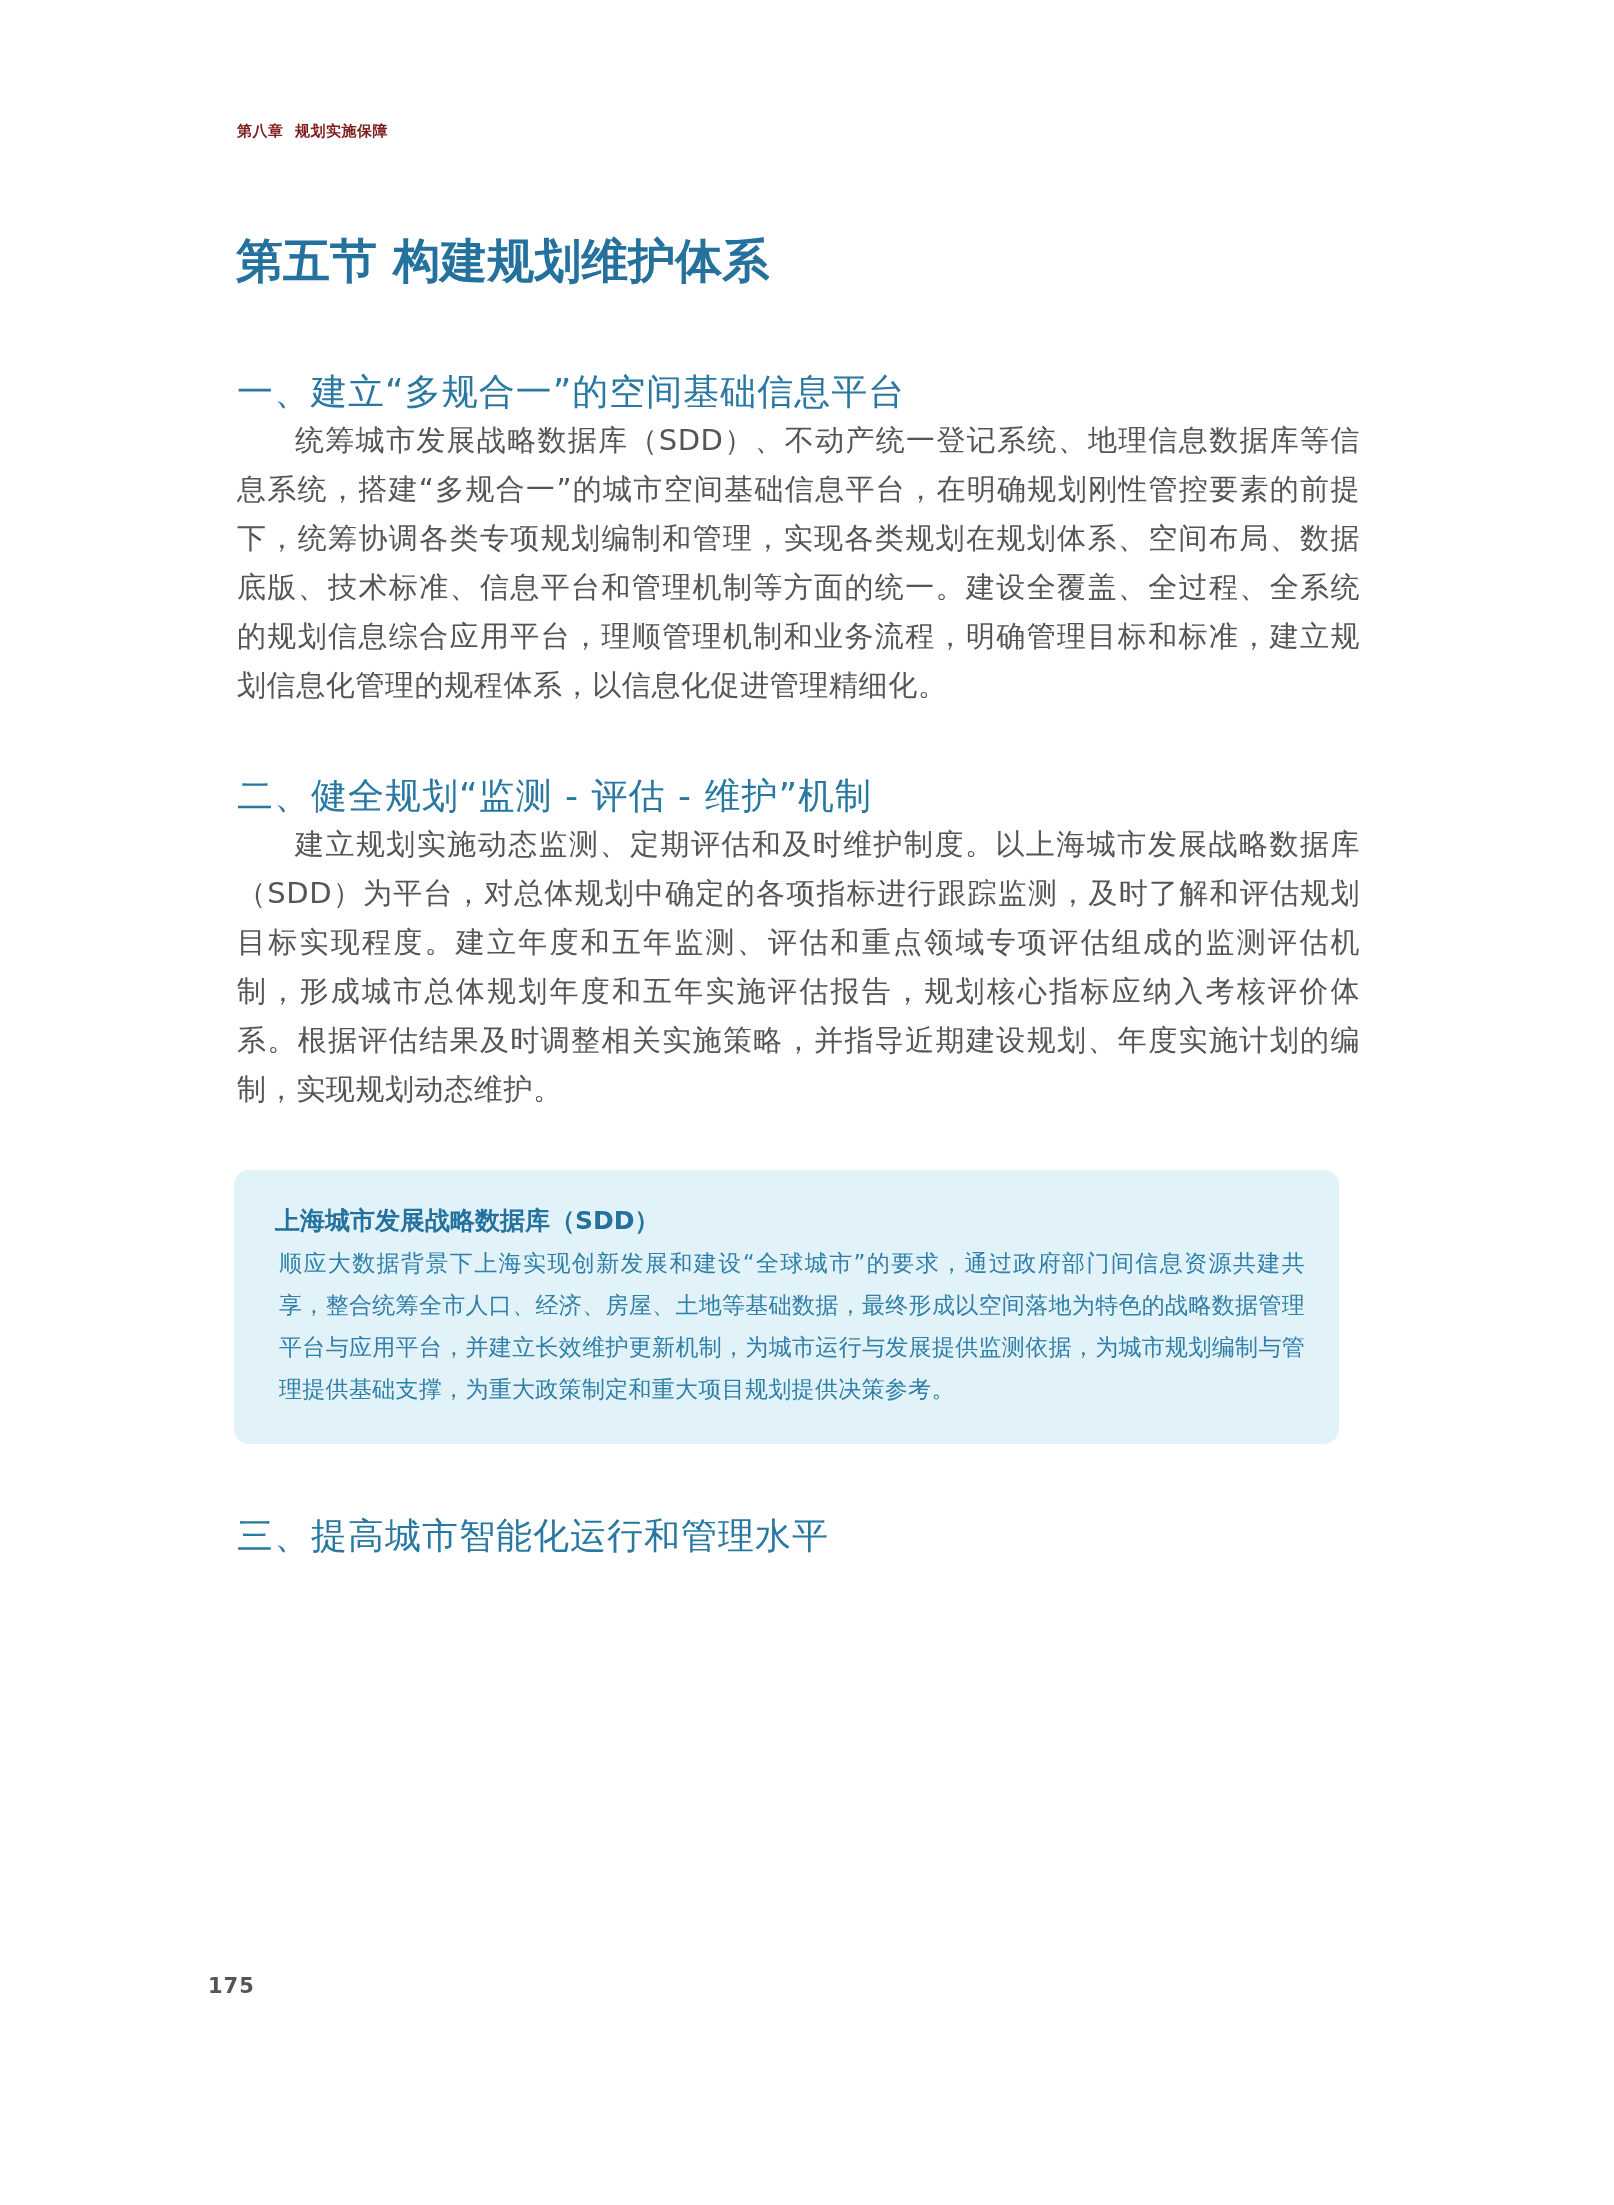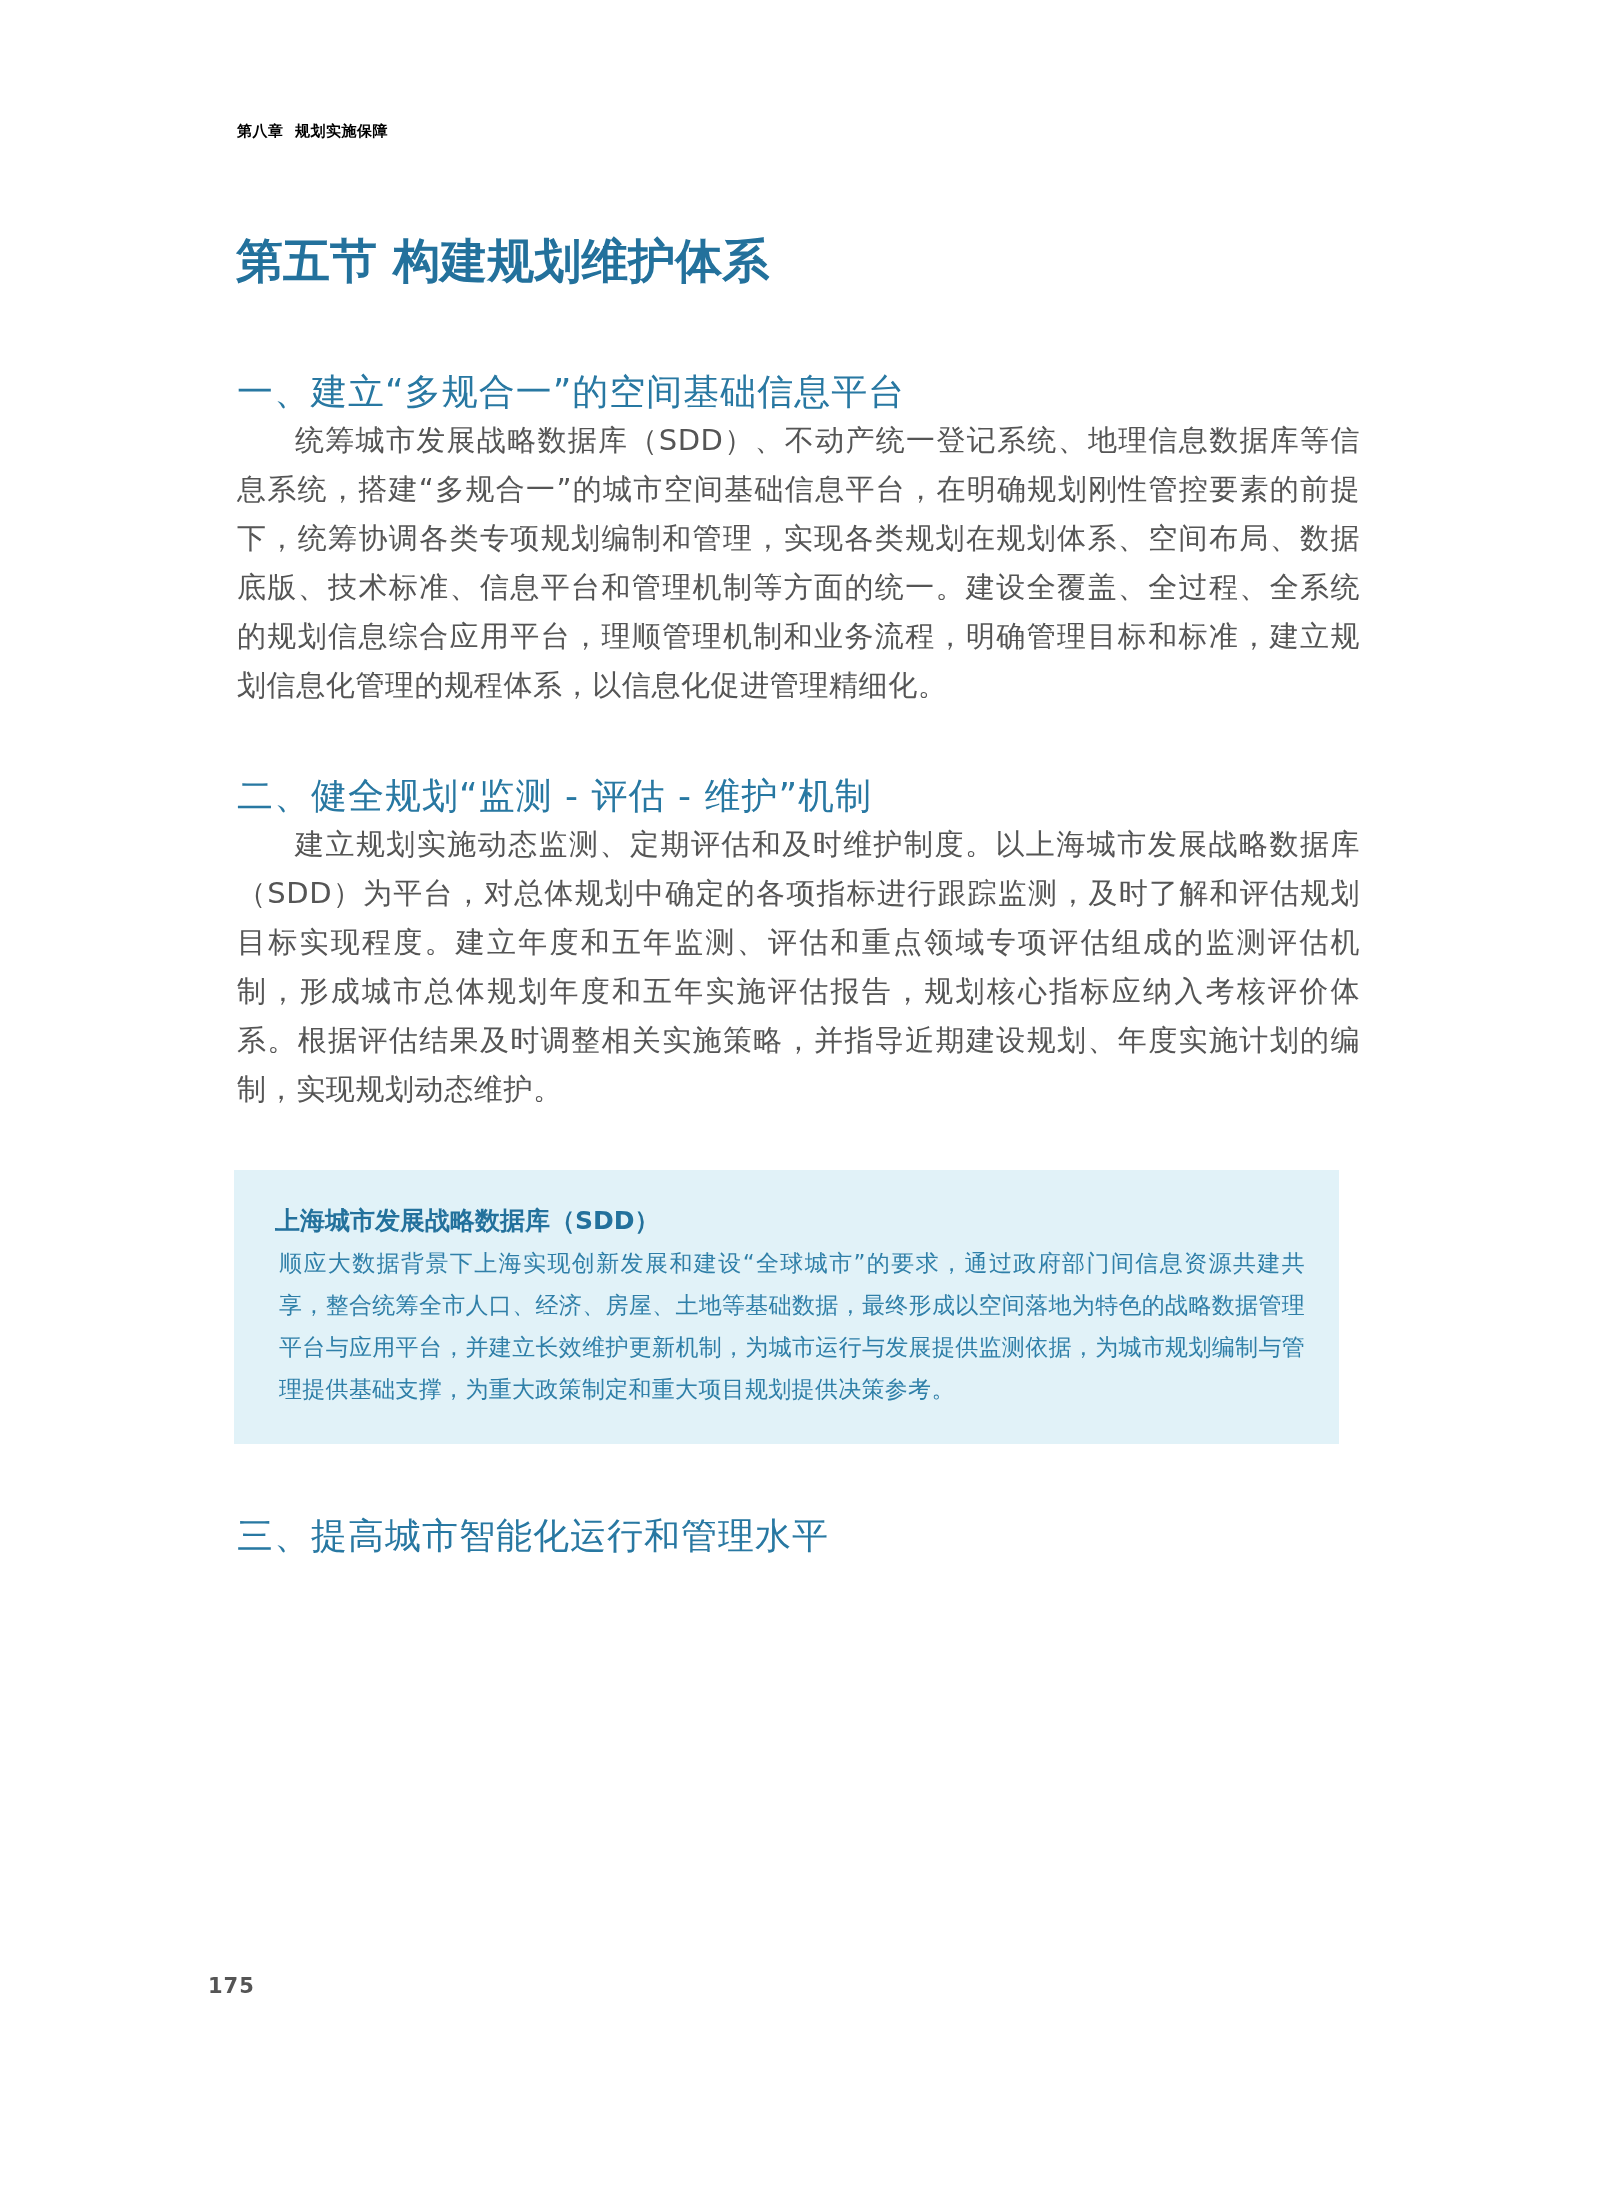--- a/index.html
+++ b/index.html
@@ -13,21 +13,21 @@
       position: relative;
       overflow: hidden;
       font-family: "DejaVu Sans", "Liberation Sans", sans-serif;
     }
     .running-header {
       position: absolute;
       left: 237px;
       top: 122px;
       font-size: 15px;
       font-weight: bold;
-      color: #000000;
+      color: #7f1d1d;
       letter-spacing: 0.5px;
       white-space: pre;
     }
     .section-title {
       position: absolute;
       left: 236px;
       top: 230px;
       font-size: 47px;
       font-weight: bold;
       color: #23719c;
@@ -58,20 +58,21 @@
     }
     .callout {
       position: absolute;
       left: 234px;
       top: 1170px;
       width: 1105px;
       height: 274px;
       background: #e1f2f8;
       box-sizing: border-box;
       padding: 28px 30px 0 41px;
+      border-radius: 15px;
     }
     .callout-title {
       font-size: 25px;
       font-weight: bold;
       color: #23719c;
       line-height: 34px;
       margin: 6px 0 4px 0;
     }
     .callout-text {
       font-size: 23px;

